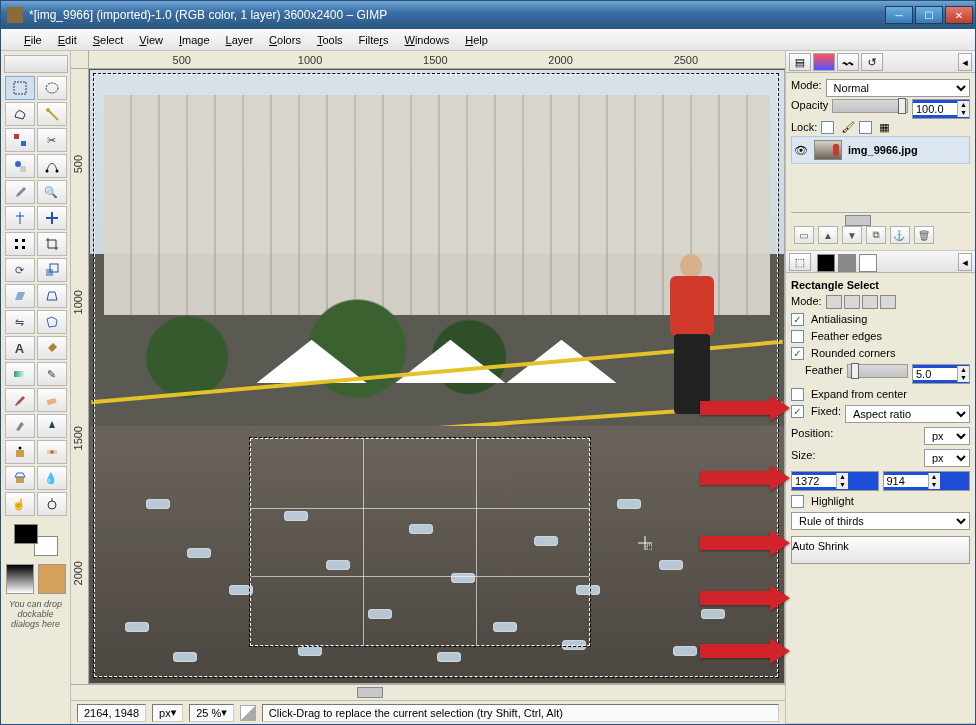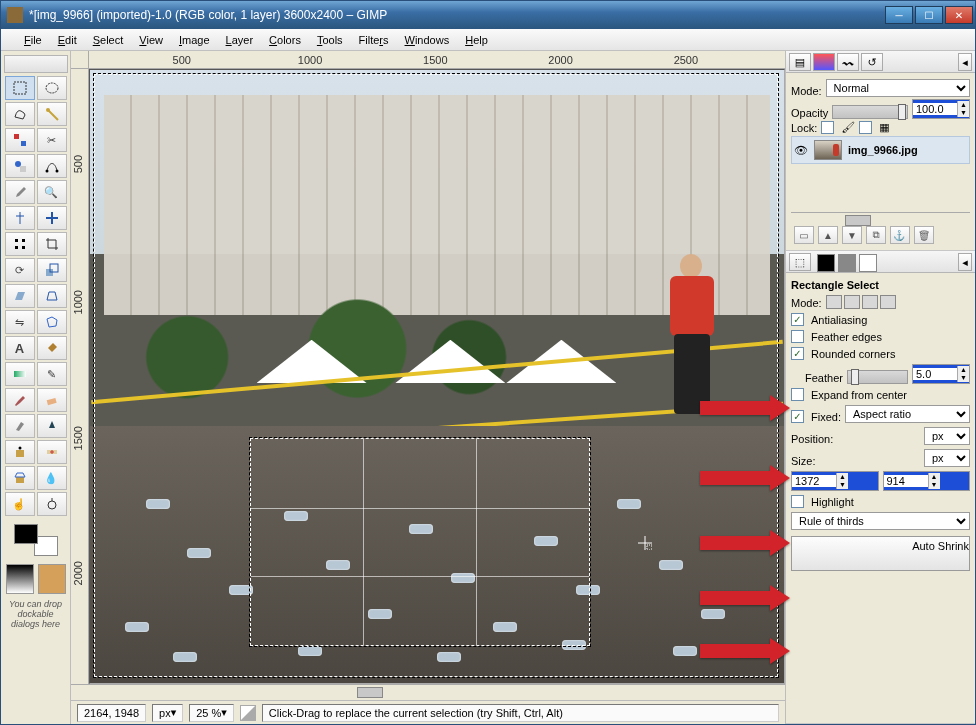--- a/index.html
+++ b/index.html
@@ -85,21 +85,21 @@
 .statusbar { height:24px; background:#ece9d8; border-top:1px solid #bbb; display:flex; align-items:center; gap:6px; padding:0 6px; }
 .stat { border:1px inset #ccc; padding:2px 6px; background:#fafafa; height:18px; display:flex; align-items:center; }
 .statussep { width:16px; height:16px; border:1px solid #aaa; background:linear-gradient(135deg,#fff 49%,#aaa 51%); }
 
 
 .right { width:190px; background:#ece9d8; border-left:1px solid #bdbdbd; display:flex; flex-direction:column; overflow:hidden; position:relative; }
 .panel-tabs { height:22px; display:flex; gap:2px; padding:2px 3px 0; background:linear-gradient(#f6f6f6,#e3e3e3); border-bottom:1px solid #b5b5b5; }
 .ptab { width:22px; height:18px; border:1px solid #aaa; background:linear-gradient(#fff,#e4e4e4); display:flex;align-items:center;justify-content:center; }
 .ptab.menu {margin-left:auto;width:14px}
 .panel { padding:4px 5px; border-bottom:1px solid #c7c7c7; }
-.row { display:flex; align-items:flex-end; margin:2px 0; gap:4px; }
+.row { display:flex; align-items:flex-start; margin:2px 0; gap:4px; }
 .row label { flex: 0 0 auto; }
 select, input[type=text].fld { border:1px solid #9a9a9a; background:#fff; height:18px; padding:0 3px; font-size:11px; }
 select { flex:1; }
 .spinbox { display:flex; align-items:center; border:1px solid #9a9a9a; background:#1d4ed8; height:20px; }
 .spinbox input { border:none; width:44px; padding:0 3px; font-size:11px; }
 .spinbox .spin { width:12px; display:flex; flex-direction:column; }
 .spinbox .spin b { height:8px; font-size:7px; line-height:7px; text-align:center; background:#eee; border-left:1px solid #aaa; }
 .slider { flex:1; height:14px; background: linear-gradient(#d9d9d9,#c2c2c2); border:1px solid #9a9a9a; position:relative; }
 .slider .knob { position:absolute; right:1px; top:-2px; width:8px; height:16px; background:#eee; border:1px solid #666; }
 .chk { width:13px; height:13px; border:1px solid #6a8cad; background:#fff; display:inline-flex; align-items:center; justify-content:center; font-size:10px; color:#2a6a2a; margin-right:3px; }
@@ -110,21 +110,21 @@
 .layer .name { font-weight:bold; }
 .toolbar-row { display:flex; gap:4px; padding:2px 3px; }
 .ibtn { width:20px; height:18px; border:1px solid #b0b0b0; background:linear-gradient(#fff,#e6e6e6); display:flex;align-items:center;justify-content:center; font-size:10px; color:#555; }
 
 .section-head { font-weight:bold; margin:2px 0; }
 .mode-boxes { display:flex; gap:2px; }
 .mode-boxes .mb { width:16px; height:14px; border:1px solid #888; background:#d8d8d8; }
 .swatch-row { display:flex; gap:3px; align-items:center; }
 .sw2 { width:18px; height:18px; border:1px solid #888; }
 .sw-black{background:#000}.sw-grey{background:#888}.sw-white{background:#fff}
-.wide-btn { width:100%; height:35px; border:1px solid #9a9a9a; background:linear-gradient(#fdfdfd,#e4e4e4); margin-top:4px; text-align:right; line-height:18px; }
+.wide-btn { width:100%; height:28px; border:1px solid #9a9a9a; background:linear-gradient(#fdfdfd,#e4e4e4); margin-top:4px; text-align:left; line-height:18px; }
 
 
 .arrow { position:absolute; pointer-events:none; }
 .arrow svg { filter: drop-shadow(0 1px 1px rgba(0,0,0,.4)); }
 
 .panel-scroll { flex:1; overflow:hidden; display:flex; flex-direction:column; }
 </style>
 </head>
 <body>
 

